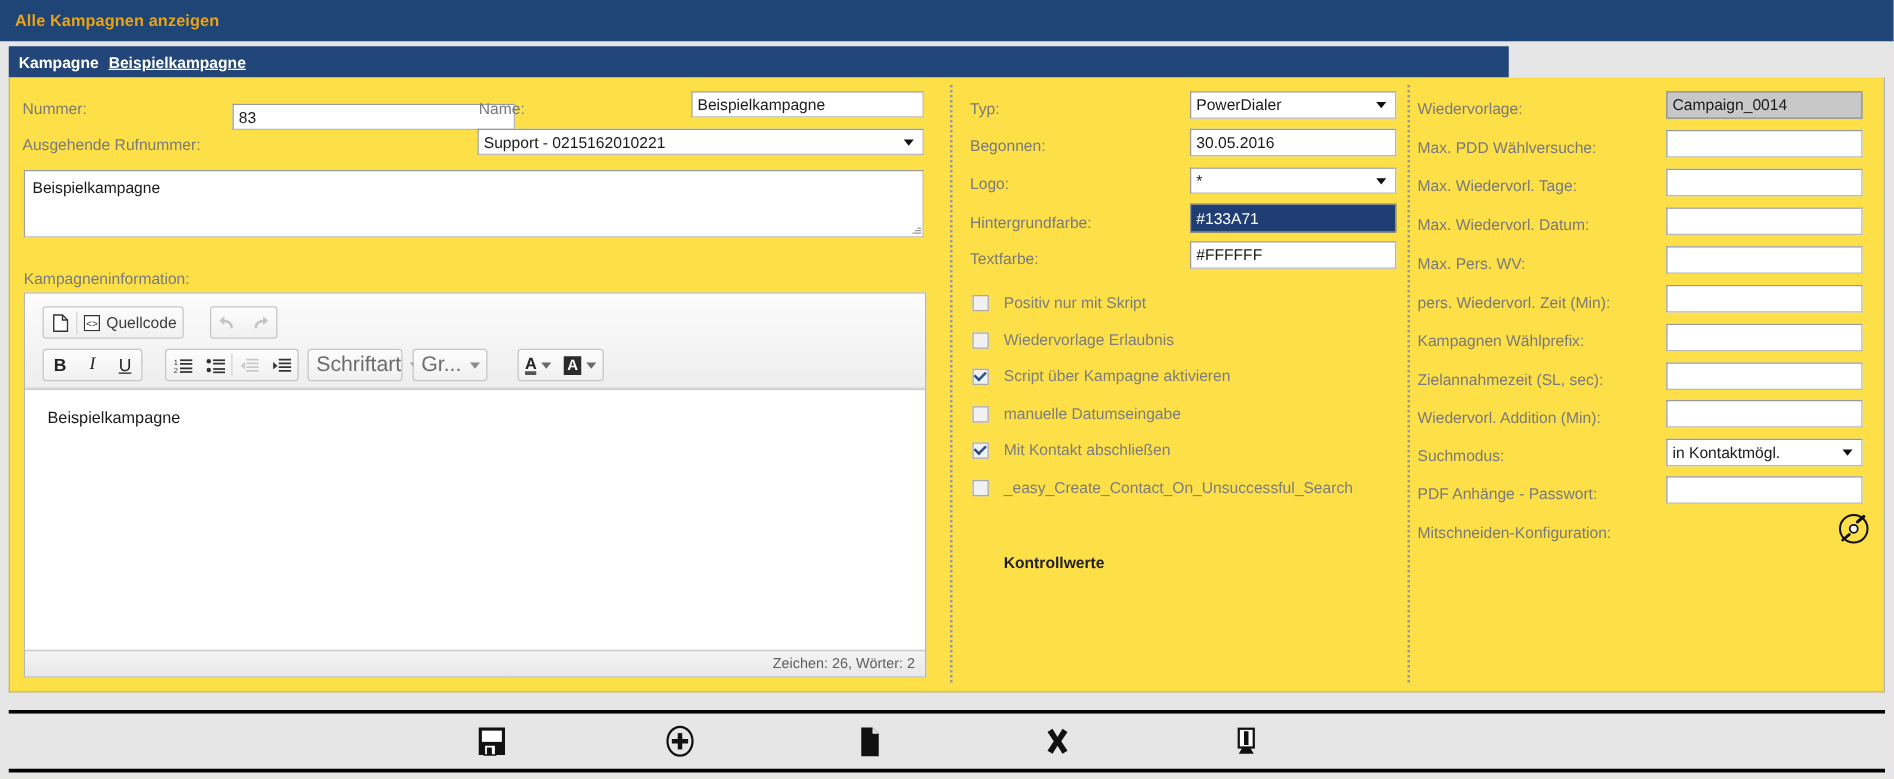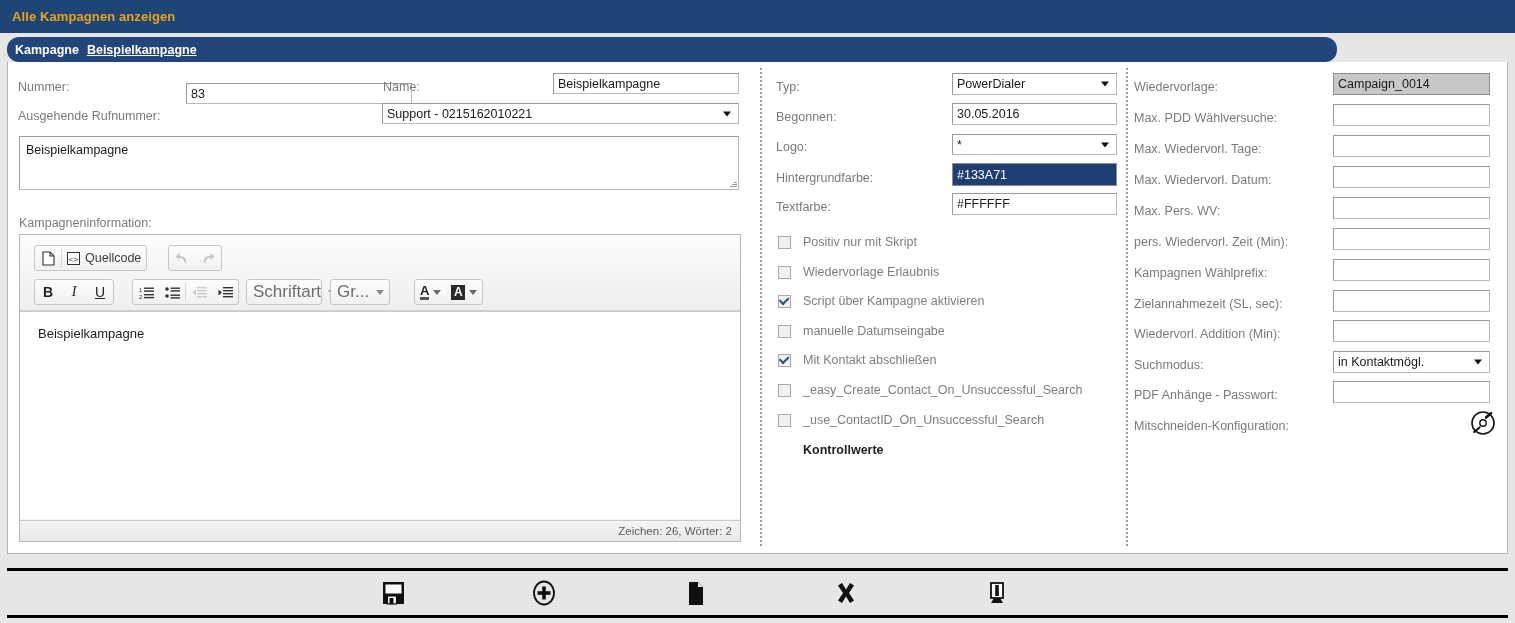--- a/index.html
+++ b/index.html
@@ -26,39 +26,38 @@
   .banner-text {
     color: #e8a317;
     font-size: 13px; font-weight: bold;
     padding-left: 12px;
     letter-spacing: .1px;
   }
 
   
   .section-header {
     position: absolute; left: 7px; top: 37px;
-    width: 1330px; height: 25px;
+    width: 1200px; height: 25px;
     background: #22467a;
     display: flex; align-items: center;
     padding-left: 8px;
-    border-radius: 12px;
   }
   .sh-label {
     color: #ffffff; font-size: 12.5px; font-weight: bold;
   }
   .sh-link {
     color: #ffffff; font-size: 12.5px; font-weight: bold;
     text-decoration: underline; margin-left: 8px; cursor: pointer;
   }
 
   
   .panel {
     position: absolute; left: 7px; top: 62px;
     width: 1501px; height: 492px;
-    background: #ffffff;
+    background: #fde047;
     border: 1px solid #b4b4b4;
     border-top: none;
   }
 
   .col-divider {
     position: absolute; top: 6px; width: 0;
     height: 478px;
     border-left: 2px dotted #9a9a9a;
   }
 
@@ -441,24 +440,20 @@
       <span class="cb-label">manuelle Datumseingabe</span>
     </div>
     <div class="cbrow" style="left:770px;top:290px;">
       <span class="cbox checked"></span>
       <span class="cb-label">Mit Kontakt abschließen</span>
     </div>
     <div class="cbrow" style="left:770px;top:320px;">
       <span class="cbox"></span>
       <span class="cb-label">_easy_Create_Contact_On_Unsuccessful_Search</span>
     </div>
-    <div class="cbrow" style="left:770px;top:350px;">
-      <span class="cbox"></span>
-      <span class="cb-label">_use_ContactID_On_Unsuccessful_Search</span>
-    </div>
 
     <span class="lbl" style="position:absolute;left:795px;top:381px;color:#1f1f1f;font-weight:bold;font-size:12.5px;">Kontrollwerte</span>
 
     <span class="lbl" style="position:absolute;left:1126px;top:18px;">Wiedervorlage:</span>
     <input class="tf readonly" style="left: 1325px; top: 11px; width: 157px; height: 22px;" readonly="" value="Campaign_0014">
 
     <span class="lbl" style="position:absolute;left:1126px;top:49px;">Max. PDD Wählversuche:</span>
     <input class="tf" style="left: 1325px; top: 42px; width: 157px; height: 22px;" value="">
 
     <span class="lbl" style="position:absolute;left:1126px;top:80px;">Max. Wiedervorl. Tage:</span>

